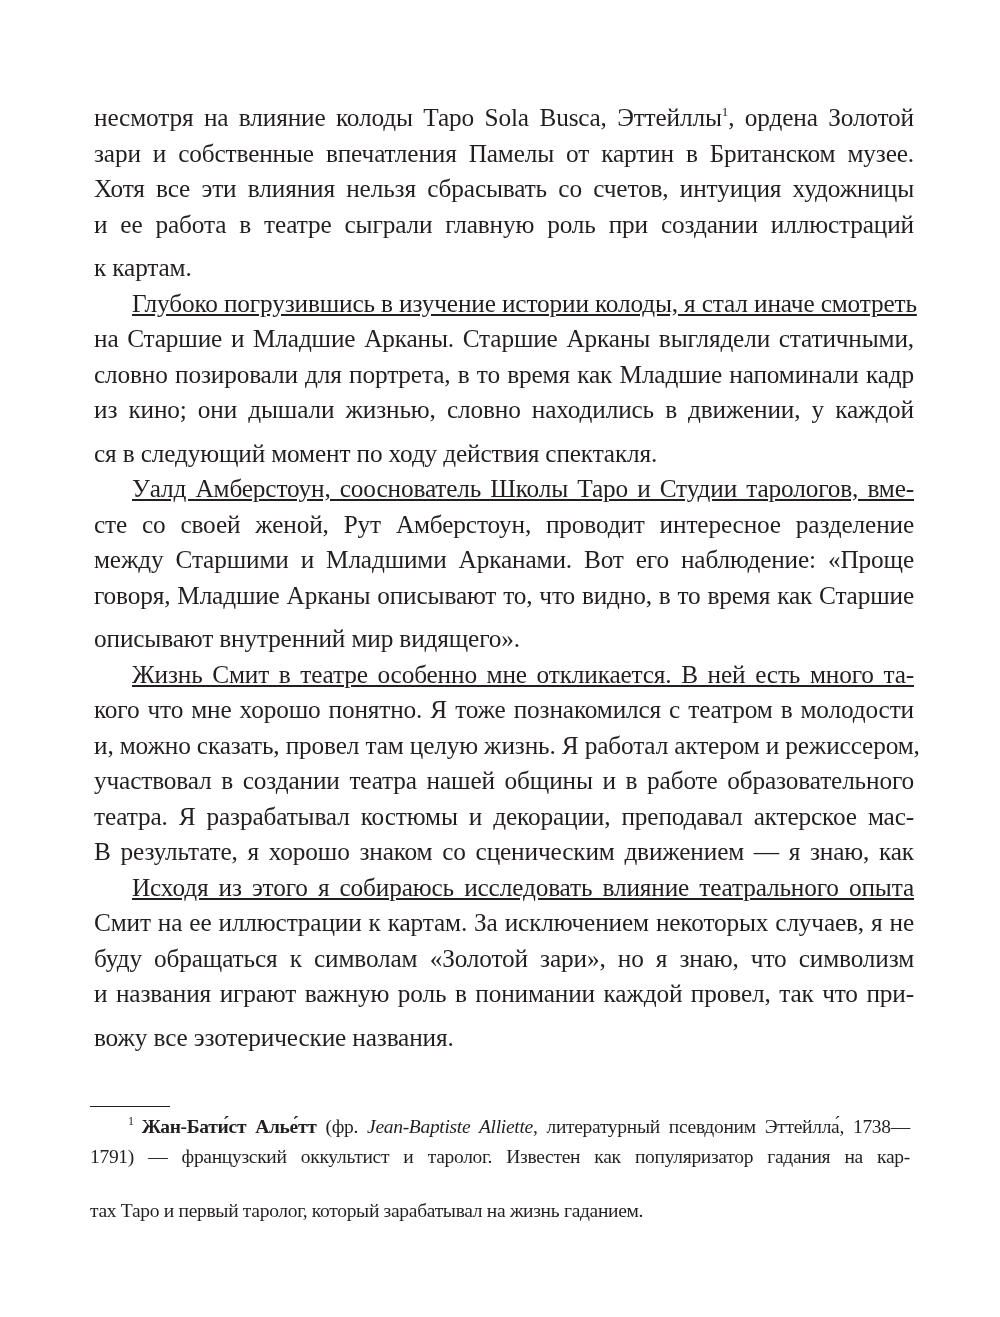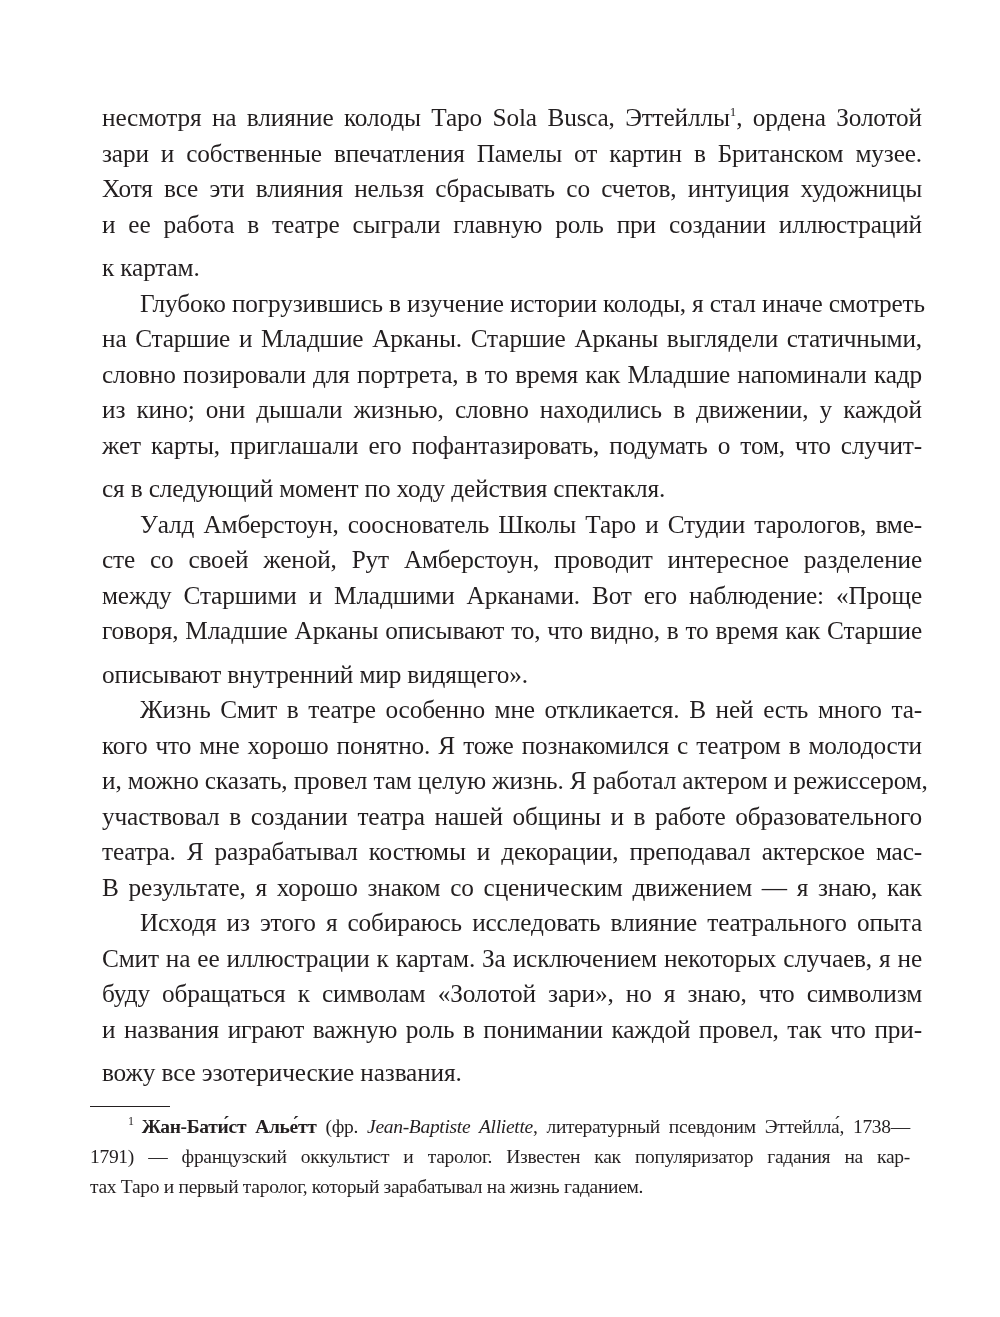--- a/index.html
+++ b/index.html
@@ -2,53 +2,53 @@
 <html><head>
   <meta charset="utf-8">
   <style>
     html, body { margin: 0; padding: 0; background: #ffffff; }
     body {
       width: 1000px; height: 1317px; position: relative; overflow: hidden;
       color: #231f20;
       font-family: "Liberation Serif", "DejaVu Serif", serif;
     }
     .page {
-      position: absolute; left: 102px; top: 100px; width: 820px;
+      position: absolute; left: 94px; top: 100px; width: 820px;
     }
     .line {
       display: block;
       font-size: 25.3px;
       line-height: 35.5px;
       height: 35.5px;
       white-space: nowrap;
       text-align: justify;
       text-align-last: justify;
       letter-spacing: -0.15px;
     }
     .line.last { text-align-last: left; margin-top: 8px; }
-    .line.indent { padding-left: 38px; }
+    .line.indent { padding-left: 38px; text-decoration: underline; }
     sup.fnref { font-size: 13px; vertical-align: 10px; line-height: 0; }
     .fn-rule {
       position: absolute; left: 90px; top: 1106px; width: 80px; height: 0;
       border-top: 1.3px solid #231f20;
     }
     .footnote {
       position: absolute; left: 90px; top: 1112px; width: 820px;
     }
     .fline {
       display: block;
       font-size: 19.5px;
       line-height: 30px;
       height: 30px;
       white-space: nowrap;
       text-align: justify;
       text-align-last: justify;
       letter-spacing: -0.3px;
     }
-    .fline.last { text-align-last: left; }
+    .fline.last { text-align-last: left; margin-top: 24px; }
     .fline.indent { padding-left: 38px; }
     .fn-num { font-size: 12px; vertical-align: 8px; line-height: 0; margin-right: 8px; }
     .fn-name { font-weight: bold; }
     .fn-italic { font-style: italic; }
   </style>
 </head>
 <body>
 
 <div class="page">
 
@@ -58,21 +58,20 @@
     <span class="line">Хотя все эти влияния нельзя сбрасывать со счетов, интуиция художницы</span>
     <span class="line">и ее работа в театре сыграли главную роль при создании иллюстраций</span>
     <span class="line last">к картам.</span>
   </div>
 
   <div>
     <span class="line indent">Глубоко погрузившись в изучение истории колоды, я стал иначе смотреть</span>
     <span class="line">на Старшие и Младшие Арканы. Старшие Арканы выглядели статичными,</span>
     <span class="line">словно позировали для портрета, в то время как Младшие напоминали кадр</span>
     <span class="line">из кино; они дышали жизнью, словно находились в движении, у каждой</span>
-    <span class="line">жет карты, приглашали его пофантазировать, подумать о том, что случит-</span>
     <span class="line last">ся в следующий момент по ходу действия спектакля.</span>
   </div>
 
   <div>
     <span class="line indent">Уалд Амберстоун, сооснователь Школы Таро и Студии тарологов, вме-</span>
     <span class="line">сте со своей женой, Рут Амберстоун, проводит интересное разделение</span>
     <span class="line">между Старшими и Младшими Арканами. Вот его наблюдение: «Проще</span>
     <span class="line">говоря, Младшие Арканы описывают то, что видно, в то время как Старшие</span>
     <span class="line last">описывают внутренний мир видящего».</span>
   </div>

